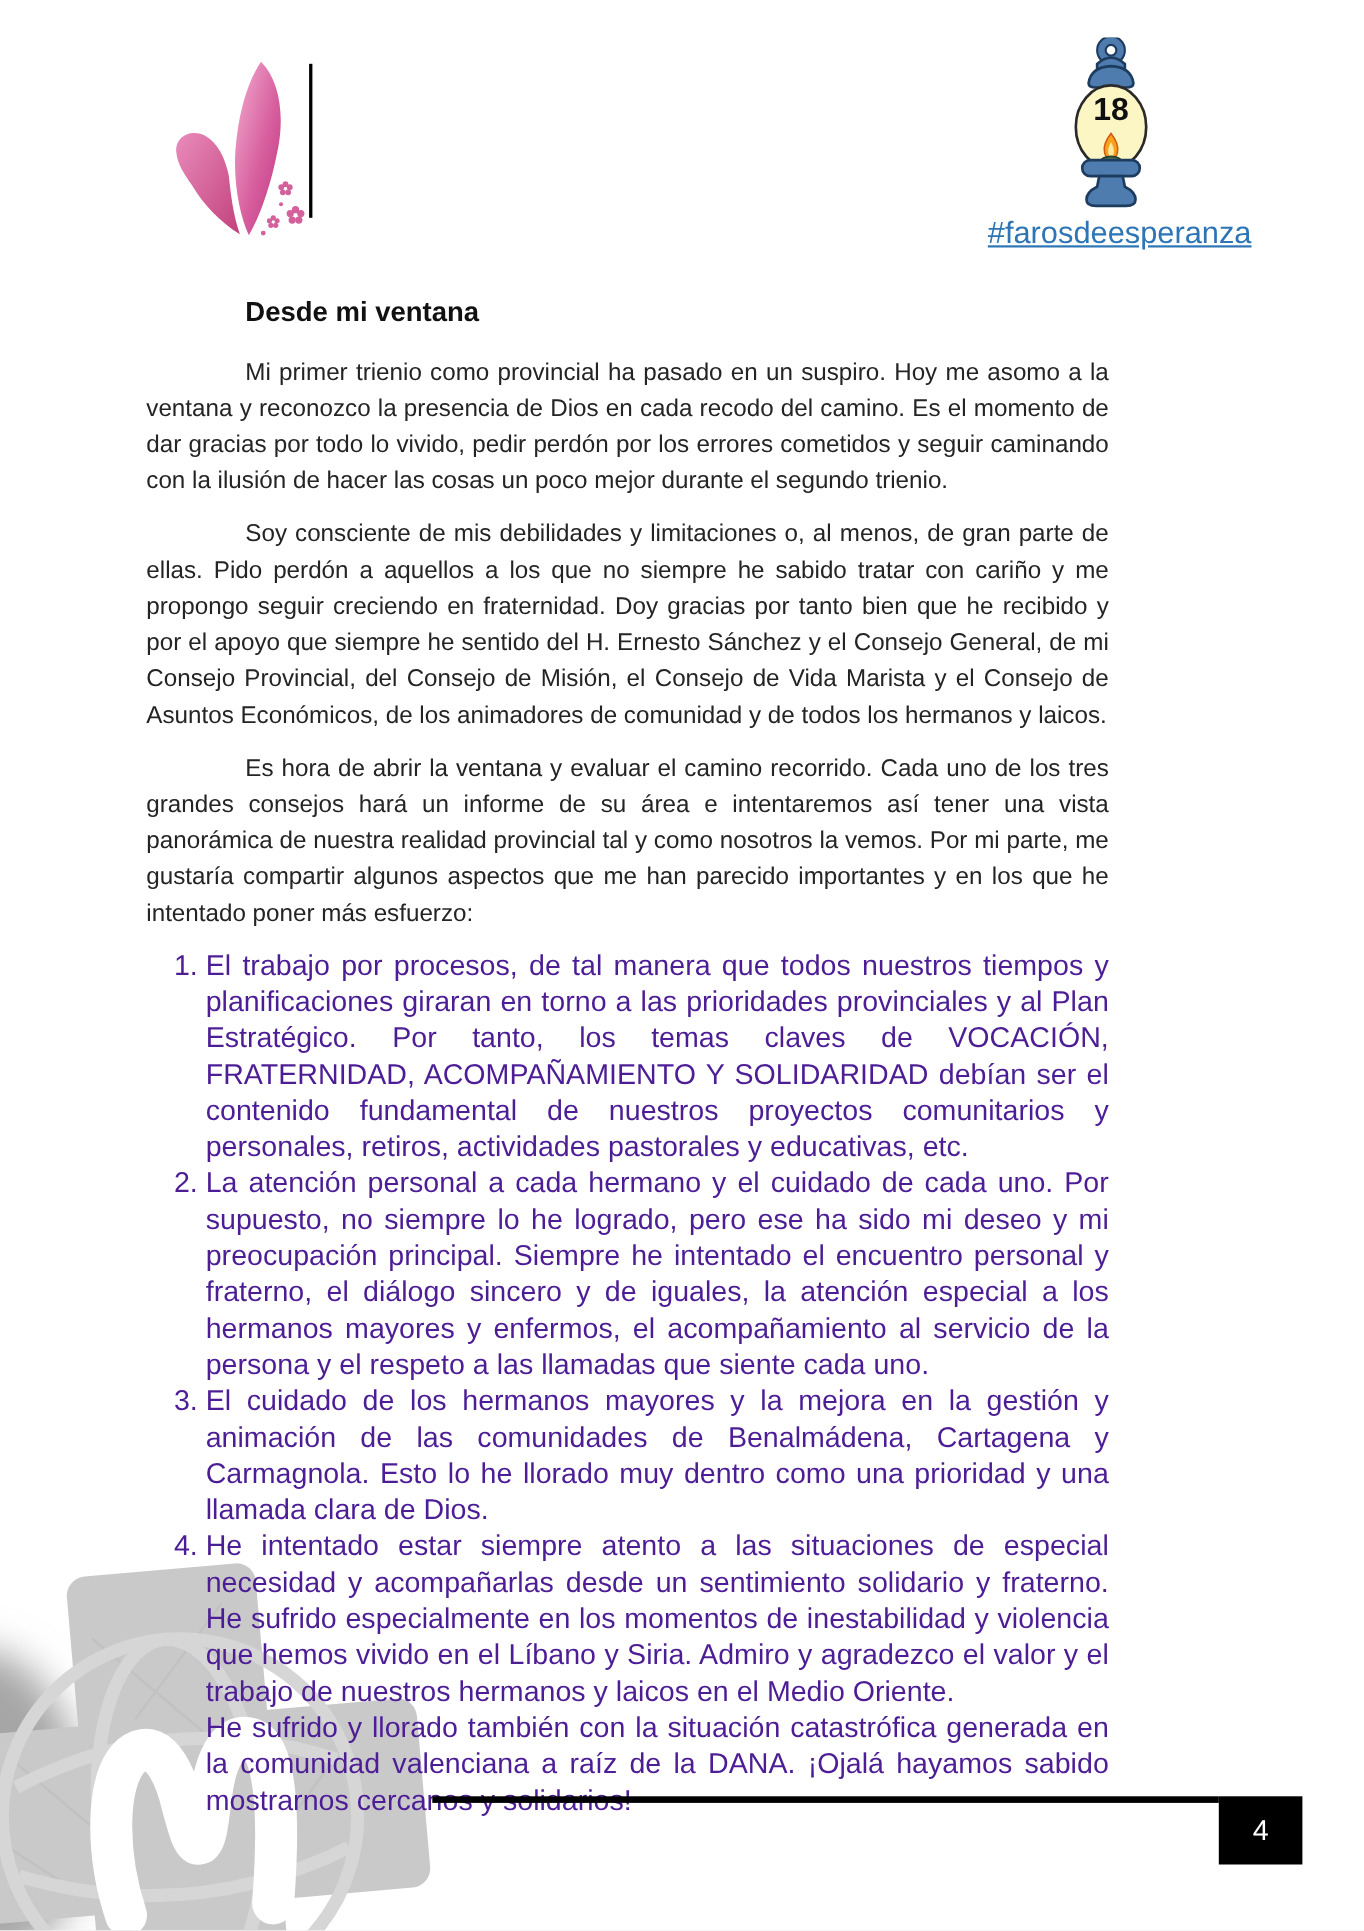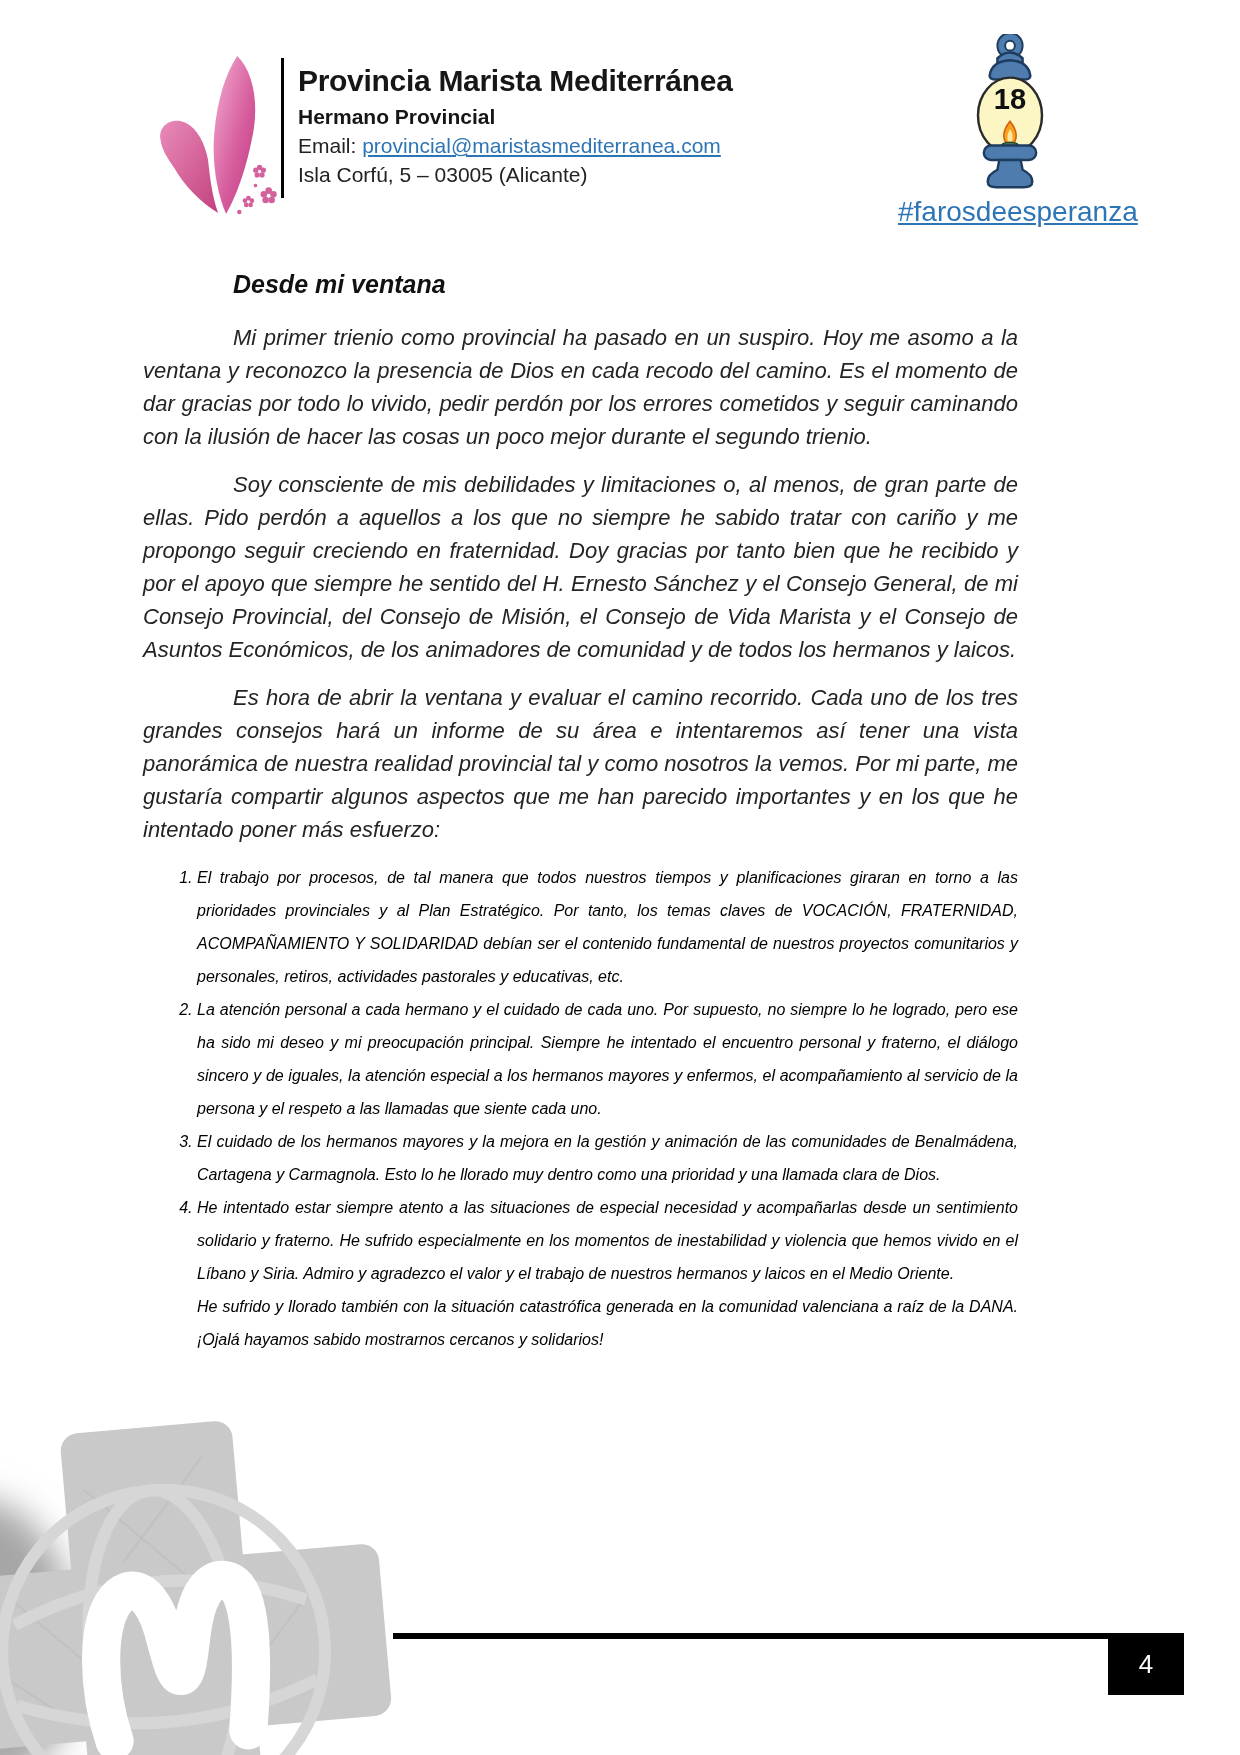--- a/index.html
+++ b/index.html
@@ -17,29 +17,29 @@
   .hdr-text { position:absolute; left:298px; top:64px; z-index:2; }
   .org-name { font-size:30px; font-weight:bold; color:#161616; letter-spacing:-0.3px; margin:0 0 7px 0; }
   .role     { font-size:21px; font-weight:bold; color:#161616; margin:0 0 5px 0; }
   .email-line { font-size:21px; color:#222; margin:0 0 5px 0; }
   .email-line a, .hashtag a { color:#2E75B6; text-decoration:underline; }
   .address  { font-size:21px; color:#222; margin:0; }
   .lantern-wrap { position:absolute; left:898px; top:34px; width:224px; z-index:2; }
   .lantern-wrap svg { display:block; margin:0 auto; }
   .hashtag { font-size:28px; margin-top:2px; }
   
-  .content { position:absolute; left:143px; top:270px; width:875px; z-index:2;font-style:italic; }
+  .content { position:absolute; left:133px; top:270px; width:875px; z-index:2; }
   .doc-title { font-size:25px; font-weight:bold; color:#111; margin:0 0 22px 90px; }
   .content p {
     font-size:22px; line-height:33px; text-align:justify; text-indent:90px;
     color:#242424; margin:0 0 15px 0;
   }
   .content ol { margin:0; padding-left:54px; }
   .content li {
-    font-size:16px; line-height:33px; text-align:justify; color:#000000;
+    font-size:26px; line-height:33px; text-align:justify; color:#4c1d95;
     white-space:pre-line; padding-left:0;
   }
   
   .footer-rule { position:absolute; left:393px; top:1633px; width:715px; height:6px; background:#000; z-index:2; }
   .page-badge  { position:absolute; left:1108px; top:1633px; width:76px; height:62px; background:#000;
     color:#fff; font-size:26px; display:flex; align-items:center; justify-content:center; z-index:2; }
 </style>
 </head>
 <body>
 
@@ -105,26 +105,20 @@
           <circle cx="-2.4" cy="3.4" r="2.6"></circle>
           <circle cx="-3.8" cy="-1.2" r="2.6"></circle>
       </g>
       <circle cx="92" cy="162" r="2.2"></circle>
         <circle cx="108" cy="136" r="1.8"></circle>
     </g>
   </svg>
 
   <div class="hdr-divider"></div>
 
-  <div class="hdr-text">
-    <div class="org-name">Provincia Marista Mediterránea</div>
-    <div class="role">Hermano Provincial</div>
-    <div class="email-line"><span>Email: </span><a href="#">provincial@maristasmediterranea.com</a></div>
-    <div class="address">Isla Corfú, 5 – 03005 (Alicante)</div>
-  </div>
 
   <div class="lantern-wrap">
     <svg width="100" height="160" viewBox="0 0 100 165">
       <circle cx="50" cy="12" r="9" fill="none" stroke="#1E3C5F" stroke-width="10"></circle>
       <circle cx="50" cy="12" r="9" fill="none" stroke="#4E7CAE" stroke-width="6"></circle>
       <path d="M37 25 Q50 13 63 25 L63 30 L37 30 Z" fill="#4E7CAE" stroke="#1E3C5F" stroke-width="2.5"></path>
       <path d="M29 43 Q31 28 50 27 Q69 28 71 43 Q71 47 64 47 L36 47 Q29 47 29 43 Z" fill="#4E7CAE" stroke="#1E3C5F" stroke-width="2.5"></path>
       <ellipse cx="50" cy="84" rx="33" ry="39" fill="#FCF6C5" stroke="#2A2A2A" stroke-width="2.5"></ellipse>
       <text x="50" y="77" text-anchor="middle" font-family="Liberation Sans, sans-serif" font-size="30" font-weight="bold" fill="#101010">18</text>
       <path d="M50 90 Q58 100 56 108 Q54.5 114 50 115 Q45.5 114 44 108 Q42 100 50 90 Z" fill="#F7A21D" stroke="#D2590F" stroke-width="1.5"></path>

